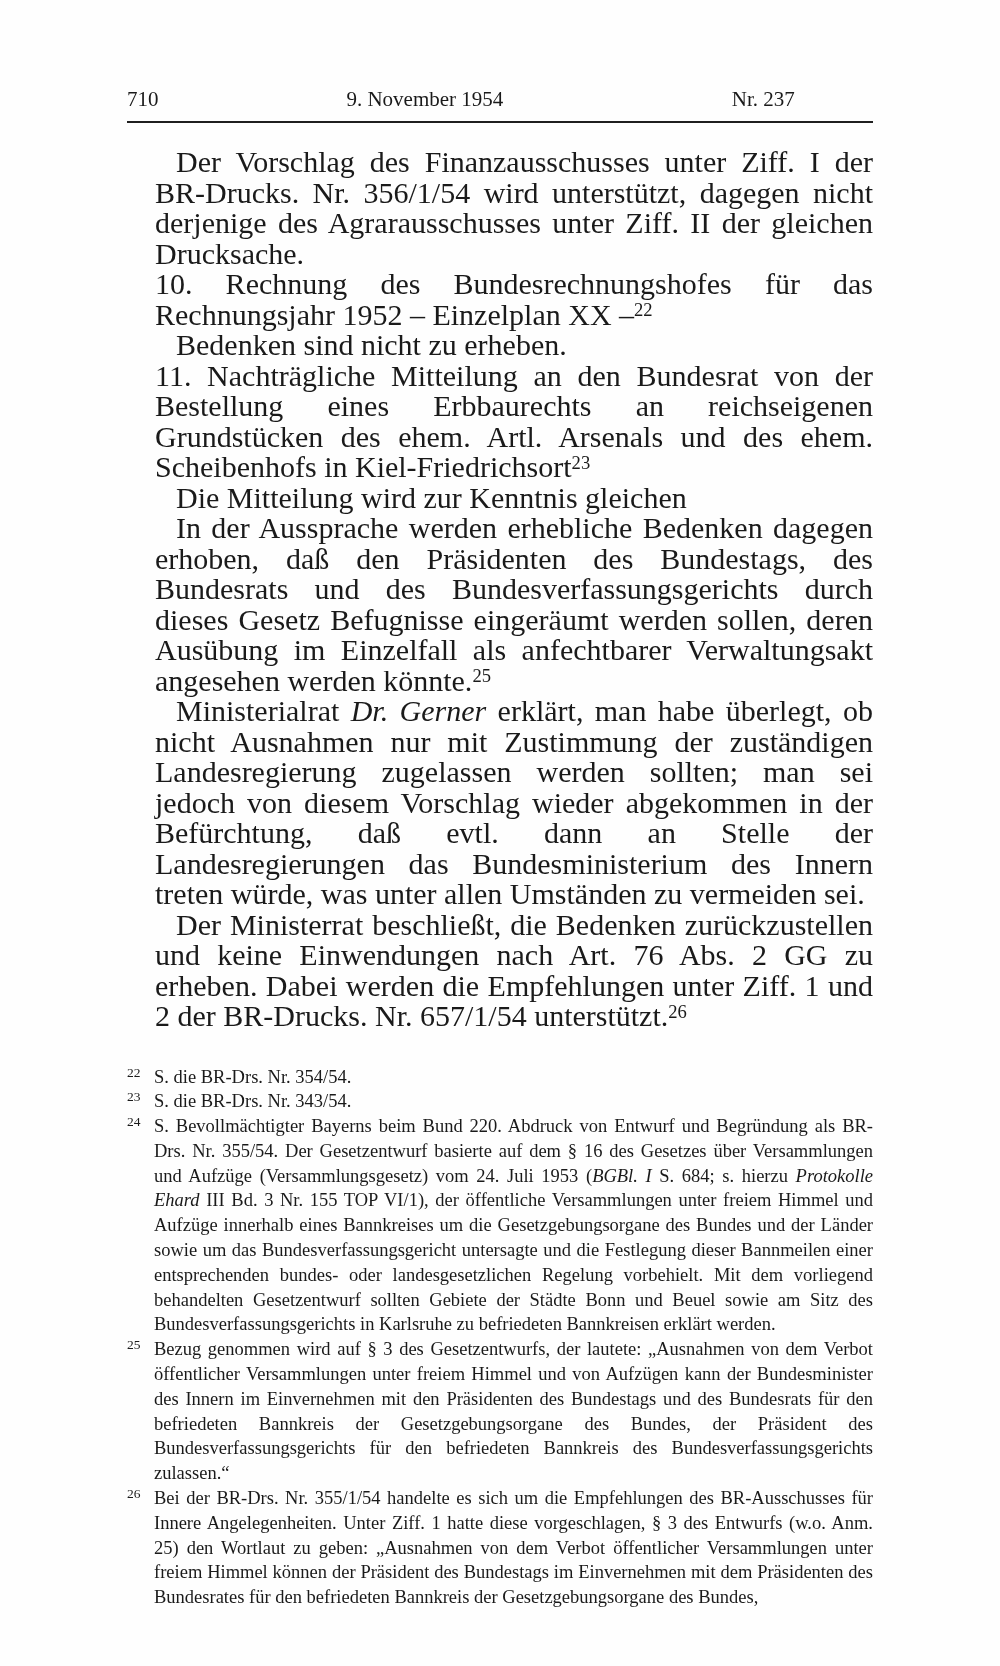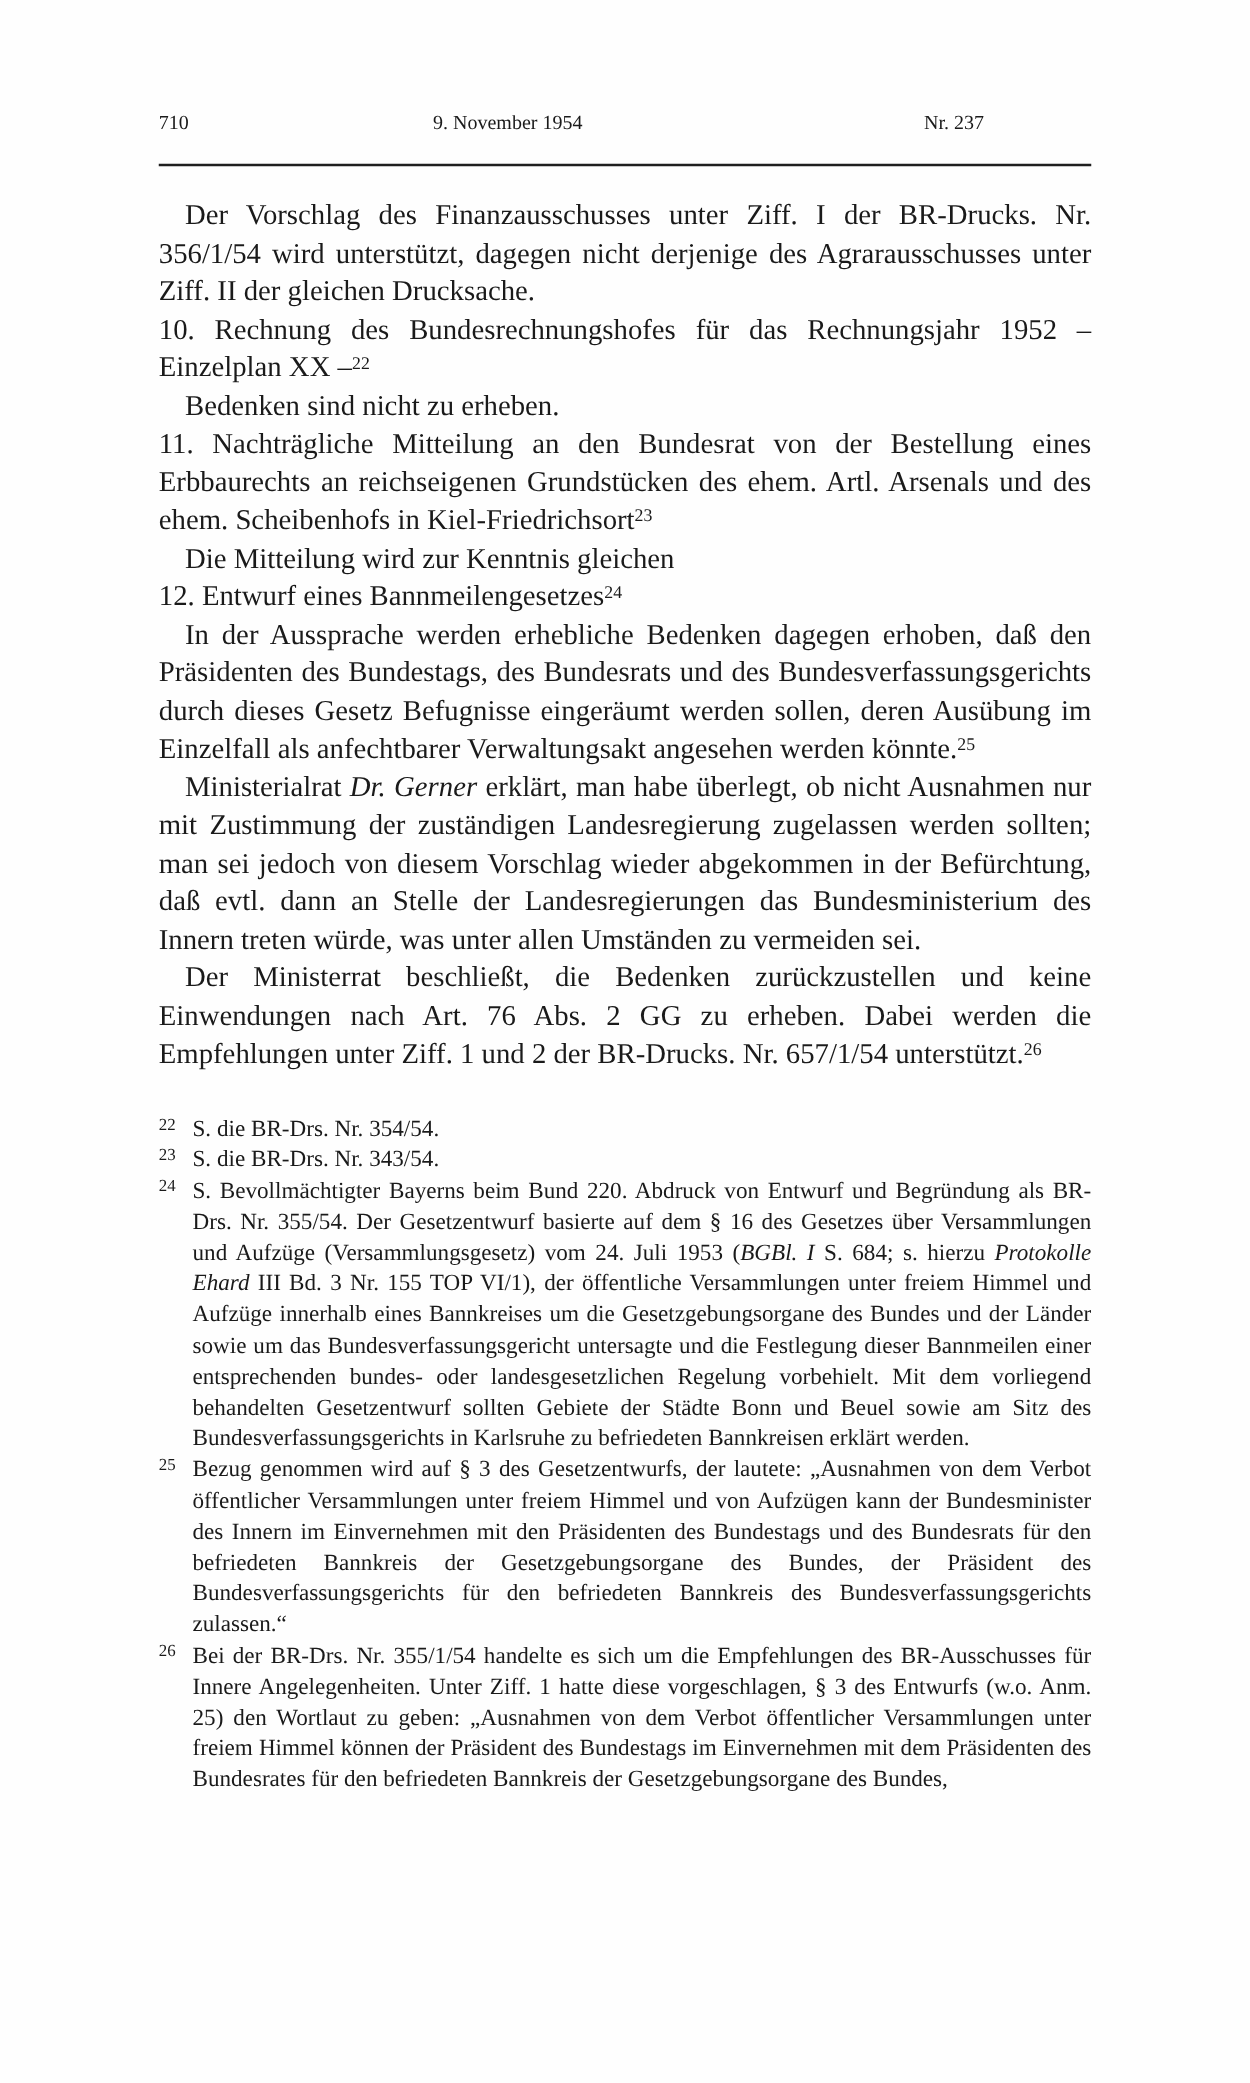--- a/index.html
+++ b/index.html
@@ -19,35 +19,36 @@
   .content {
     position: absolute;
     left: 127px;
     top: 84px;
     width: 746px;
   }
   
   .header {
     display: flex;
     align-items: baseline;
-    font-size: 16px;
+    font-size: 21px;
     line-height: 30px;
-    padding-bottom: 17px;
+    padding-bottom: 7px;
     border-bottom: 2px solid #1f1f1f;
   }
   .h-left  { flex: 1; text-align: left; }
   .h-center{ flex: 1.4; text-align: left; }
   .h-right { flex: 1; text-align: center; }
   
   .body-text {
     margin-top: 24px;
-    font-size: 23px;
+    font-size: 30px;
     line-height: 30.5px;
     text-align: justify;
     hyphens: auto;
+    margin-left: 28px;
     -webkit-hyphens: auto;
   }
   .body-text p { margin: 0; }
   .body-text p.indent { text-indent: 21px; }
   .italic { font-style: italic; }
   sup.marker {
     font-size: 0.62em;
     line-height: 0;
     position: relative;
     top: -0.45em;
@@ -85,21 +86,20 @@
       <span class="h-center">9. November 1954</span>
       <span class="h-right">Nr. 237</span>
     </div>
 
     <div class="body-text" id="body-text">
         <p class="indent"><span>Der Vorschlag des Finanzausschusses unter Ziff. I der BR-Drucks. Nr. 356/1/54 wird unterstützt, dagegen nicht derjenige des Agrarausschusses unter Ziff. II der gleichen Drucksache.</span></p>
         <p class="flush"><span>10. Rechnung des Bundesrechnungshofes für das Rechnungsjahr 1952 – Einzelplan XX –</span><sup class="marker">22</sup></p>
         <p class="indent"><span>Bedenken sind nicht zu erheben.</span></p>
         <p class="flush"><span>11. Nachträgliche Mitteilung an den Bundesrat von der Bestellung eines Erbbaurechts an reichseigenen Grundstücken des ehem. Artl. Arsenals und des ehem. Scheibenhofs in Kiel-Friedrichsort</span><sup class="marker">23</sup></p>
         <p class="indent"><span>Die Mitteilung wird zur Kenntnis gleichen</span></p>
-        <p class="flush"><span>12. Entwurf eines Bannmeilengesetzes</span><sup class="marker">24</sup></p>
         <p class="indent"><span>In der Aussprache werden erhebliche Bedenken dagegen erhoben, daß den Präsidenten des Bundestags, des Bundesrats und des Bundesverfassungsgerichts durch dieses Gesetz Befugnisse eingeräumt werden sollen, deren Ausübung im Einzelfall als anfechtbarer Verwaltungsakt angesehen werden könnte.</span><sup class="marker">25</sup></p>
         <p class="indent"><span>Ministerialrat </span><span class="italic">Dr. Gerner</span><span> erklärt, man habe überlegt, ob nicht Ausnahmen nur mit Zustimmung der zuständigen Landesregierung zugelassen werden sollten; man sei jedoch von diesem Vorschlag wieder abgekommen in der Befürchtung, daß evtl. dann an Stelle der Landesregierungen das Bundesministerium des Innern treten würde, was unter allen Umständen zu vermeiden sei.</span></p>
         <p class="indent"><span>Der Ministerrat beschließt, die Bedenken zurückzustellen und keine Einwendungen nach Art. 76 Abs. 2 GG zu erheben. Dabei werden die Empfehlungen unter Ziff. 1 und 2 der BR-Drucks. Nr. 657/1/54 unterstützt.</span><sup class="marker">26</sup></p>
       </div>
 
     <div class="footnotes" id="footnotes">
         <div class="footnote"><span class="fn-num">22</span><span>S. die BR-Drs. Nr. 354/54.</span></div>
         <div class="footnote"><span class="fn-num">23</span><span>S. die BR-Drs. Nr. 343/54.</span></div>
         <div class="footnote"><span class="fn-num">24</span><span>S. Bevollmächtigter Bayerns beim Bund 220. Abdruck von Entwurf und Begründung als BR-Drs. Nr. 355/54. Der Gesetzentwurf basierte auf dem § 16 des Gesetzes über Versammlungen und Aufzüge (Versammlungsgesetz) vom 24. Juli 1953 (</span><span class="italic">BGBl. I</span><span> S. 684; s. hierzu </span><span class="italic">Protokolle Ehard</span><span> III Bd. 3 Nr. 155 TOP VI/1), der öffentliche Versammlungen unter freiem Himmel und Aufzüge innerhalb eines Bannkreises um die Gesetzgebungsorgane des Bundes und der Länder sowie um das Bundesverfassungsgericht untersagte und die Festlegung dieser Bannmeilen einer entsprechenden bundes- oder landesgesetzlichen Regelung vorbehielt. Mit dem vorliegend behandelten Gesetzentwurf sollten Gebiete der Städte Bonn und Beuel sowie am Sitz des Bundesverfassungsgerichts in Karlsruhe zu befriedeten Bannkreisen erklärt werden.</span></div>
         <div class="footnote"><span class="fn-num">25</span><span>Bezug genommen wird auf § 3 des Gesetzentwurfs, der lautete: „Ausnahmen von dem Verbot öffentlicher Versammlungen unter freiem Himmel und von Aufzügen kann der Bundesminister des Innern im Einvernehmen mit den Präsidenten des Bundestags und des Bundesrats für den befriedeten Bannkreis der Gesetzgebungsorgane des Bundes, der Präsident des Bundesverfassungsgerichts für den befriedeten Bannkreis des Bundesverfassungsgerichts zulassen.“</span></div>

